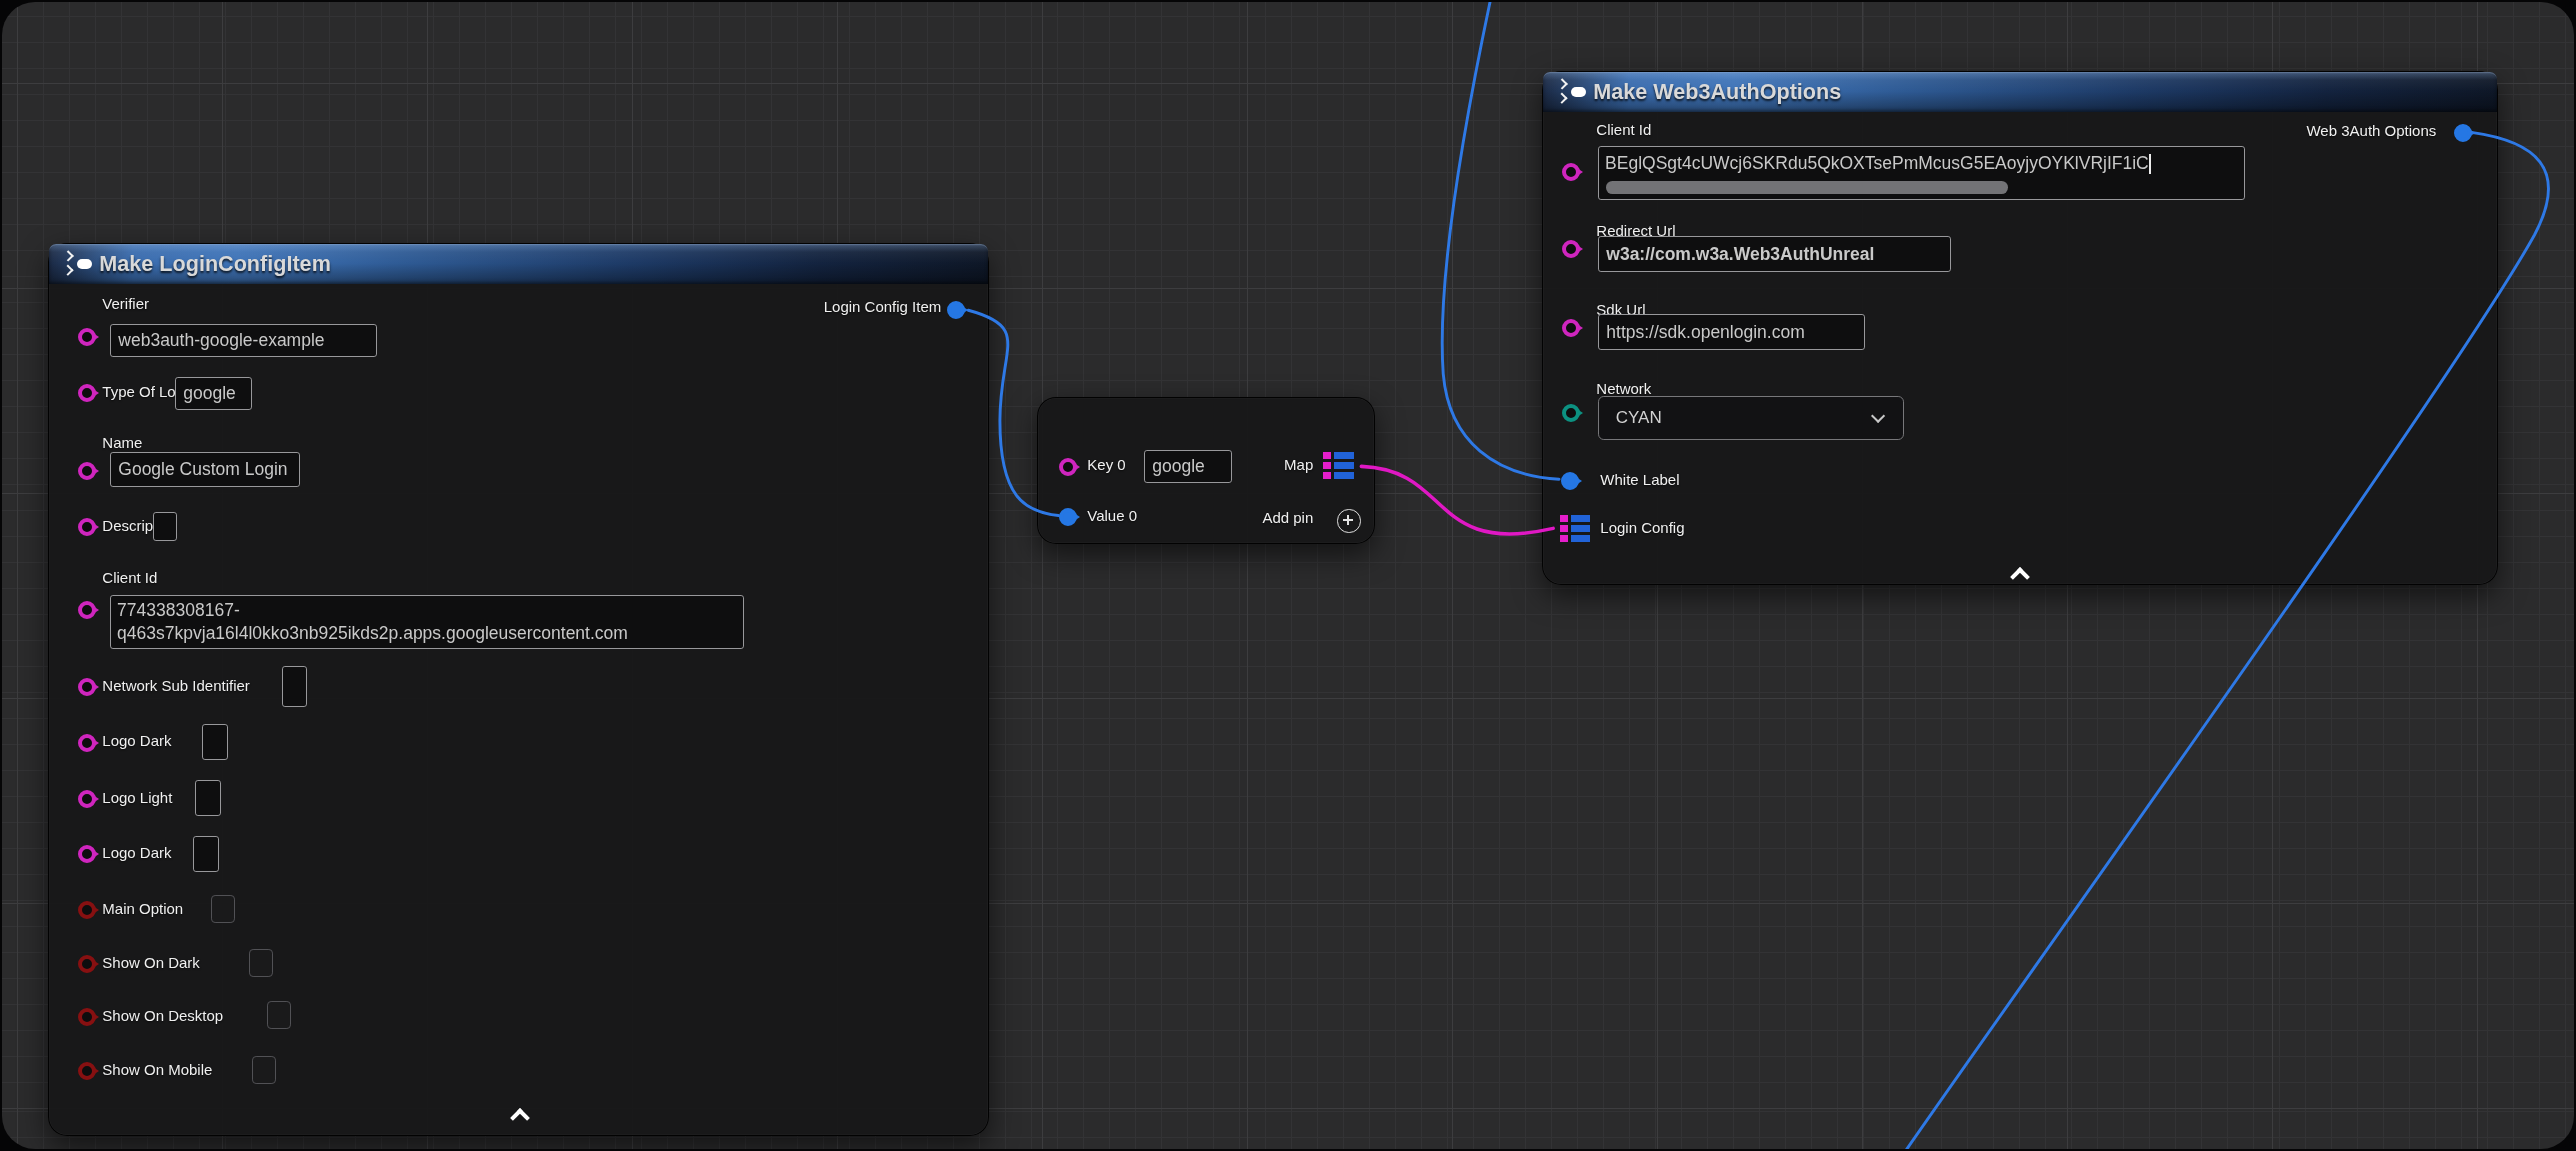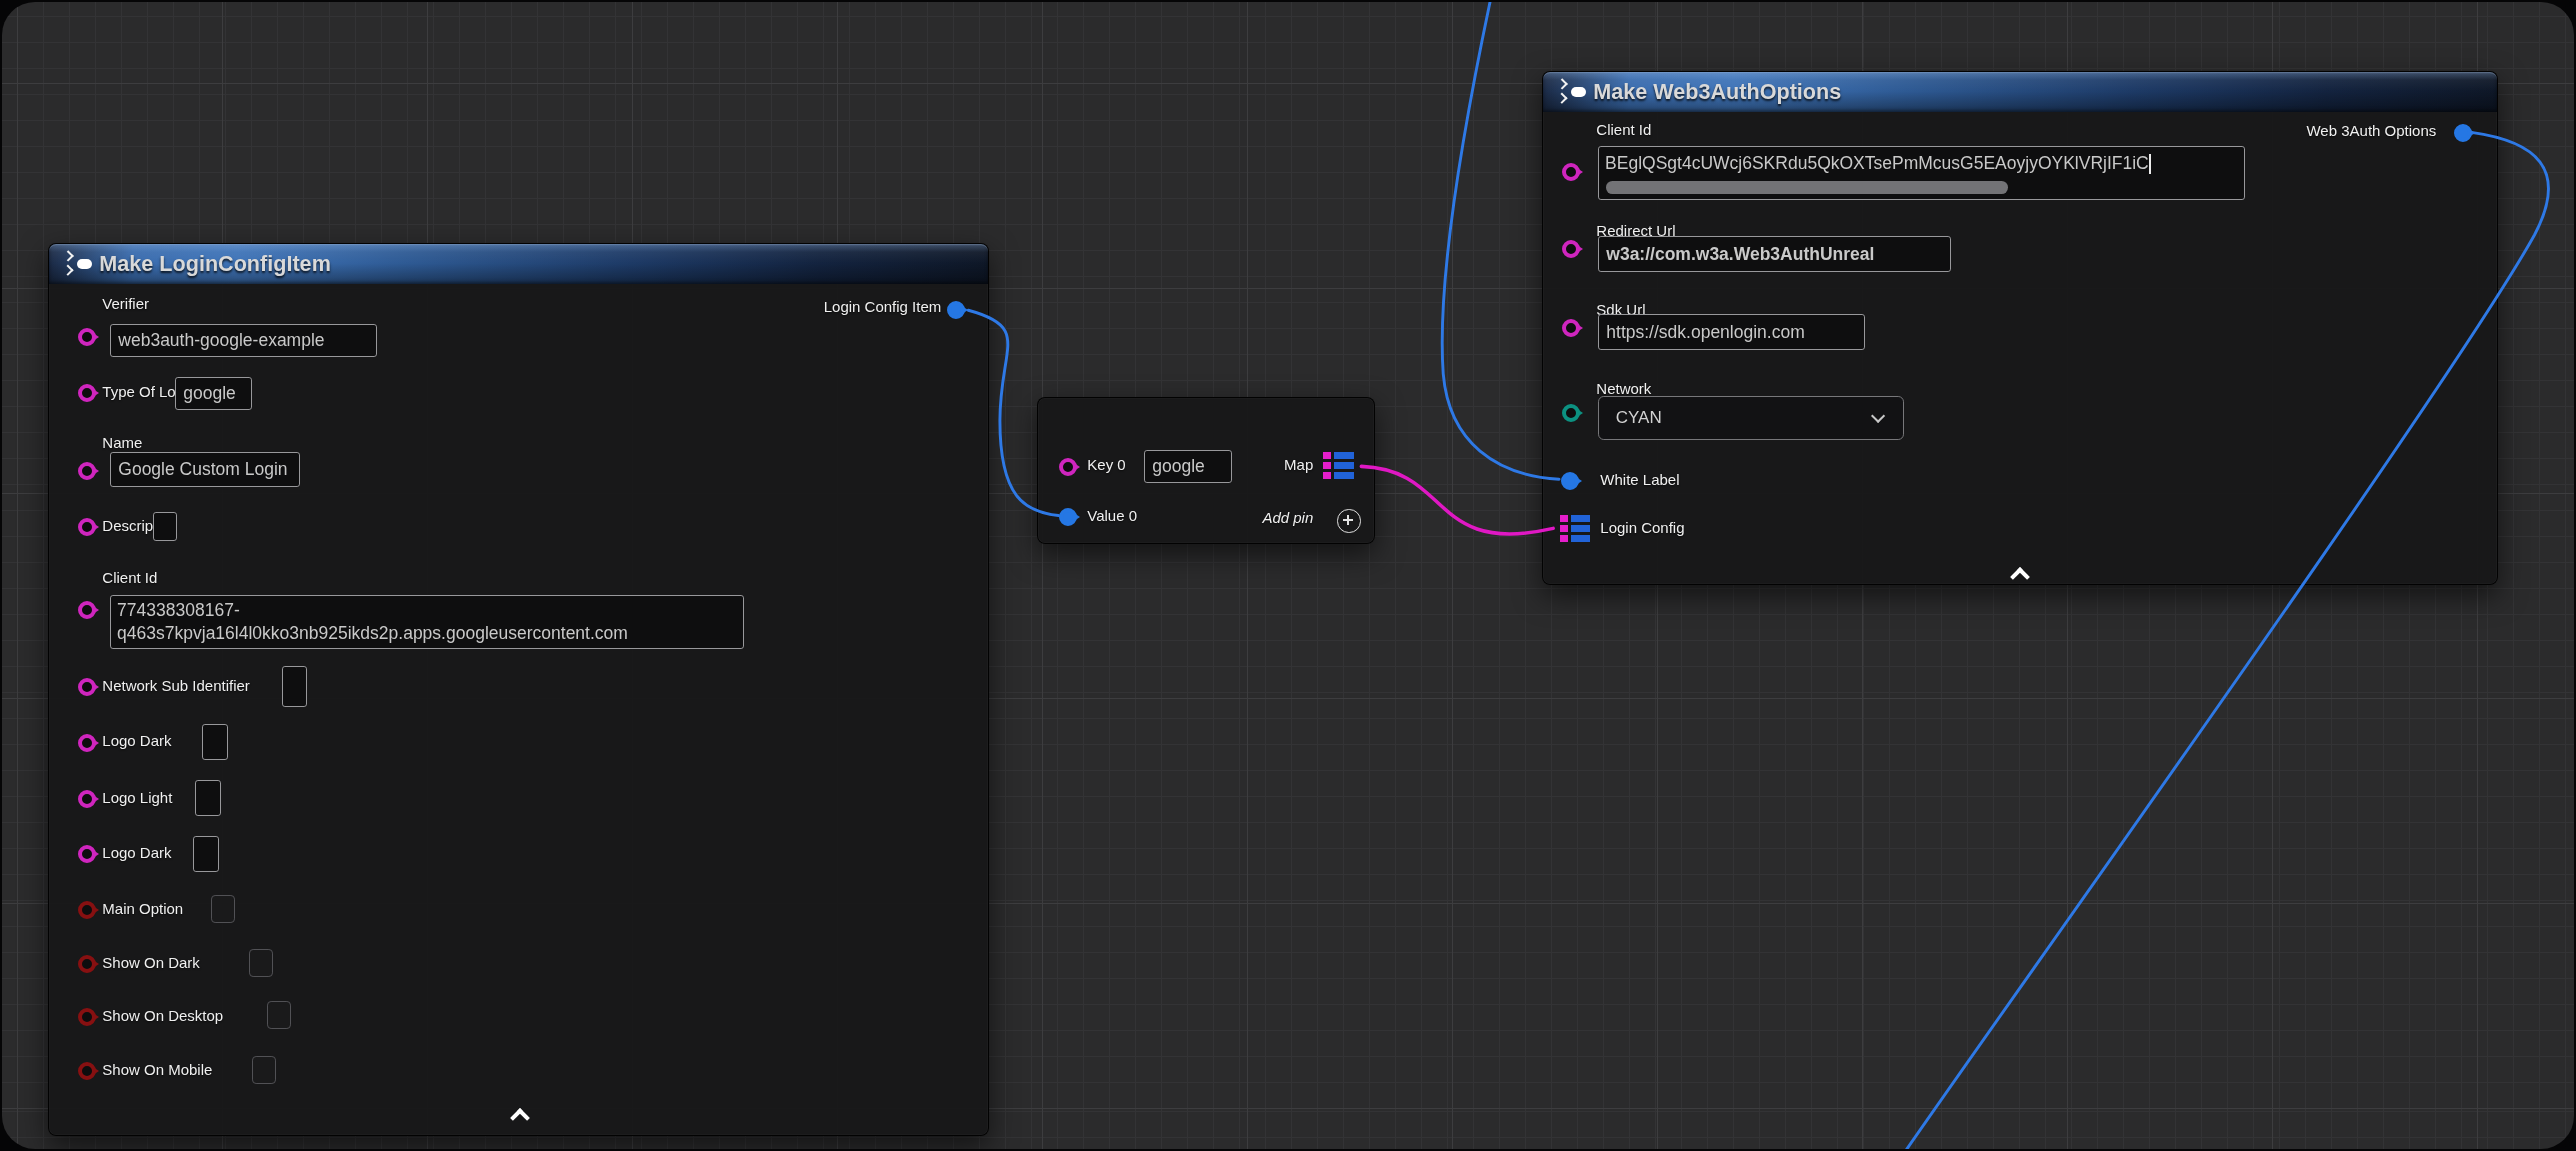--- a/index.html
+++ b/index.html
@@ -7,21 +7,21 @@
   .graph{position:absolute;inset:2.3px;border-radius:33px;overflow:hidden;
     background-color:#2b2b2c;
     background-image:
       repeating-linear-gradient(90deg,#3d3d3f 0 1.2px,transparent 1.2px 205px),
       repeating-linear-gradient(0deg,#3d3d3f 0 1.2px,transparent 1.2px 205px),
       repeating-linear-gradient(90deg,#333335 0 0.9px,transparent 0.9px 26px),
       repeating-linear-gradient(0deg,#333335 0 0.9px,transparent 0.9px 26px);
     background-position:15px -40px;}
   .wires{position:absolute;left:0;top:0;z-index:40;pointer-events:none;}
   .node{position:absolute;z-index:10;background:rgba(23,23,24,.93);
-    border:1.2px solid rgba(0,0,0,.9);border-radius:8px;box-sizing:border-box;
+    border:1.2px solid rgba(0,0,0,.9);border-radius:19px;box-sizing:border-box;
     box-shadow:0 10.5px 28px rgba(0,0,0,.55), inset 0 0 0 0.6px rgba(255,255,255,.045);}
   .hdr{position:absolute;left:0;top:0;right:0;height:40px;border-radius:7px 7px 0 0;
     box-shadow:inset 0 1.2px 0 rgba(180,205,235,.25), inset 0 -1.8px 3.5px rgba(0,0,0,.45);}
   .hdr.blue{background:
     linear-gradient(180deg, rgba(165,198,238,.32) 0%, rgba(255,255,255,.05) 20%, rgba(0,0,0,0) 48%, rgba(0,0,0,.38) 100%),
     linear-gradient(90deg,#1b2a45 0%,#3a6cae 9%,#3f74b8 20%,#2e5a94 38%,#1d3a66 62%,#13233f 82%,#0e1727 100%);}
   .hdr.green{background:
     linear-gradient(180deg, rgba(232,242,227,.30) 0%, rgba(255,255,255,.05) 20%, rgba(0,0,0,0) 48%, rgba(0,0,0,.38) 100%),
     linear-gradient(90deg,#55654c 0%,#93a98a 12%,#85997c 28%,#5d6f56 50%,#39443a 72%,#232a24 100%);}
   .ttl{position:absolute;left:50px;top:0;line-height:39px;font-size:21.6px;font-weight:bold;
@@ -160,21 +160,21 @@
         <i class="v"></i>
         <i class="k"></i>
         <i class="v"></i>
         <i class="k"></i>
         <i class="v"></i>
     </span>
 
     <span class="pin blue solid" style="left:20.5px;top:110px;"></span>
     <span class="lbl" style="left:49px;top:109px;">Value 0</span>
 
-    <span class="lbl" style="right:61px;top:111px;font-style:italic;">Add pin</span>
+    <span class="lbl" style="right:61px;top:111px;">Add pin</span>
     <span class="addpin" style="left:299px;top:111px;"></span>
   </div>
 
   <div class="node" style="left:1540px;top:69px;width:956px;height:514px;">
     <div class="hdr blue">
       <span class="mk-ic">
           <i class="c1"></i>
           <i class="c2"></i>
           <i class="dot"></i>
         </span>

